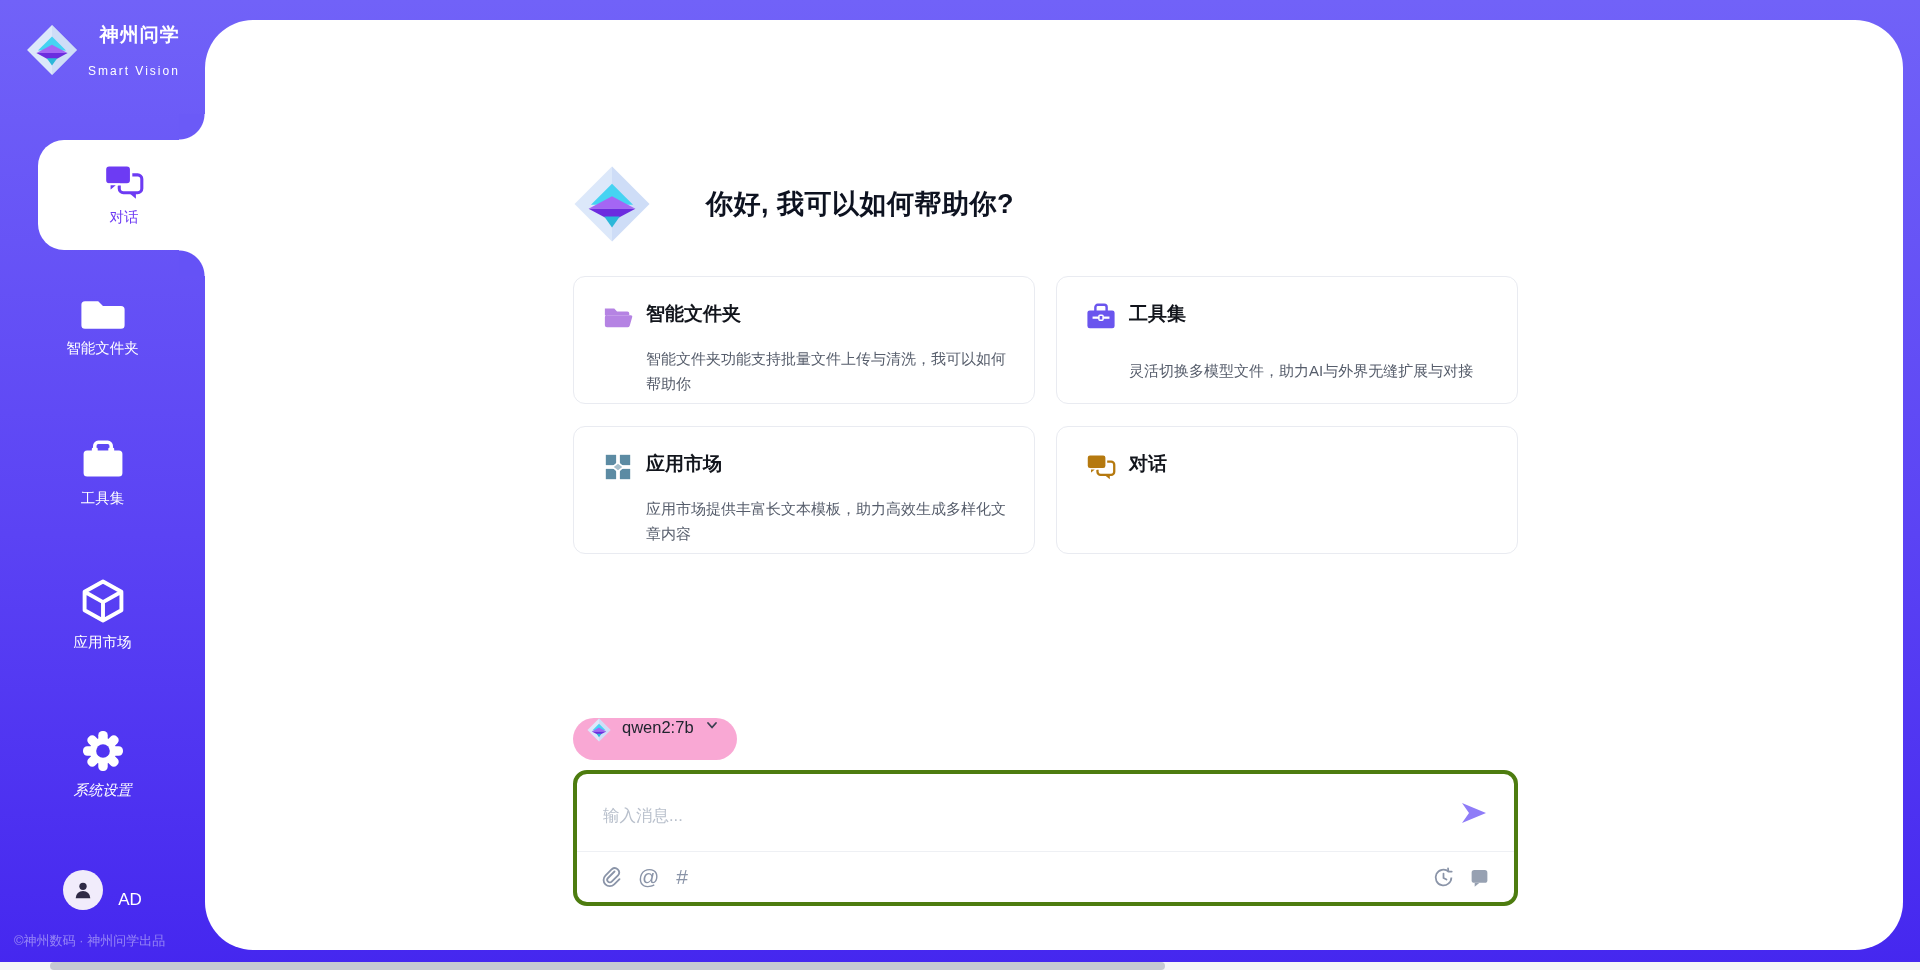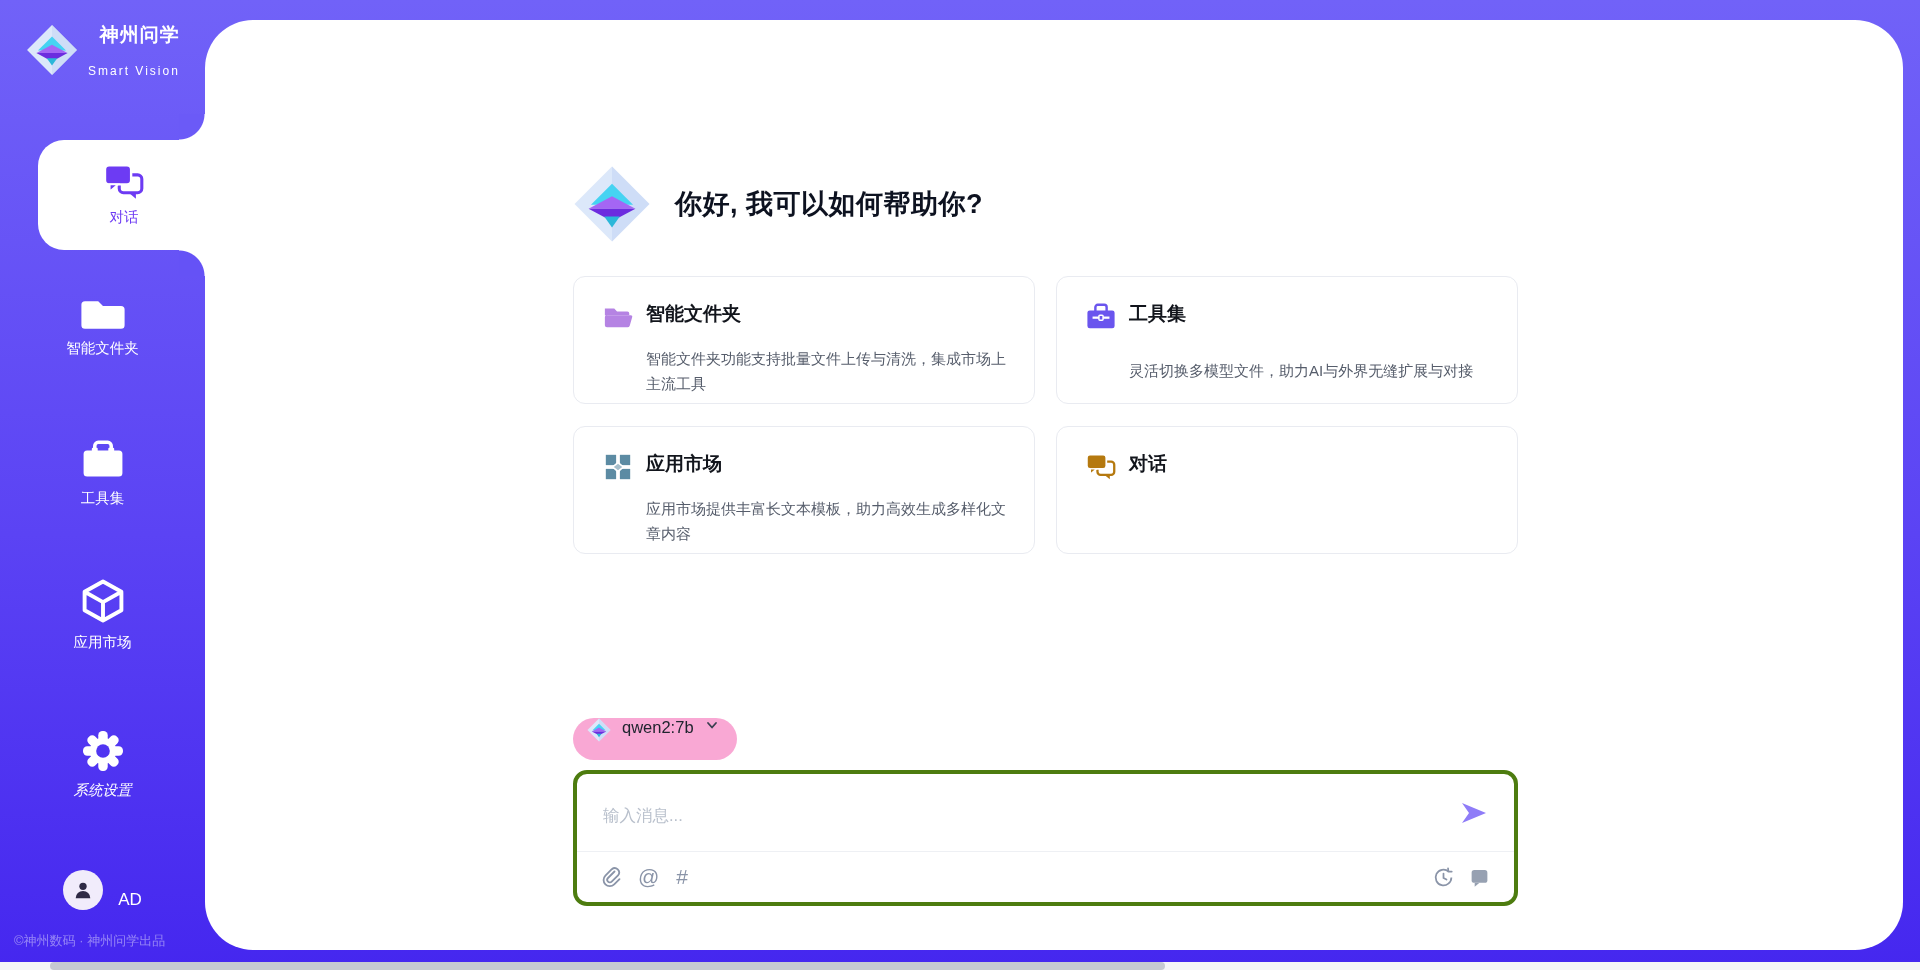--- a/index.html
+++ b/index.html
@@ -43,21 +43,21 @@
 
   .user-row { position:absolute; left:0; top:870px; width:205px; display:flex; align-items:flex-end; justify-content:center; gap:15px; }
   .avatar { width:40px; height:40px; border-radius:50%; background:#f1ecfb; display:flex; align-items:center; justify-content:center; }
   .user-name { color:#fff; font-size:17px; font-weight:500; }
   .sidebar-footer { position:absolute; left:14px; top:932px; font-size:13px; color:rgba(255,255,255,.42); }
 
   
   .content { position:absolute; left:368px; top:0; width:945px; height:100%; }
   .greeting { position:absolute; top:143px; left:0; display:flex; align-items:center; gap:24px; }
   .greeting-gem { width:78px; height:82px; }
-  .greeting-title { font-size:27px; font-weight:700; color:#0d1220; letter-spacing:.5px; }
+  .greeting-title { font-size:27px; font-weight:700; color:#0d1220; letter-spacing:.5px;margin-left:31px; }
 
   .cards { position:absolute; top:256px; left:0; width:945px; display:grid;
            grid-template-columns:462px 462px; grid-auto-rows:128px; column-gap:21px; row-gap:22px; }
   .card { background:#fff; border:1px solid #e9ebf1; border-radius:12px; padding:24px 28px 0 29px;
           display:grid; grid-template-columns:43px 1fr; cursor:pointer; }
   .card-icon { width:30px; height:30px; margin-top:1px; }
   .card-title { font-size:19px; font-weight:700; color:#12151c; align-self:start; }
   .card-desc { grid-column:2; font-size:15px; color:#565d6b; line-height:1.7; margin-top:7px; }
 
   .model-pill { position:absolute; top:698px; left:0; height:42px; padding:0 18px 0 14px;
@@ -111,21 +111,21 @@
     </div>
 
     <div class="cards">
 
       <div class="card">
         <svg class="card-icon" viewBox="0 0 32 30">
           <path d="M2 6 h10 l3 3 h11 a2 2 0 0 1 2 2 v2 H2 Z" fill="#b583e3"></path>
           <path d="M4.6 13 h24.8 a1.8 1.8 0 0 1 1.7 2.3 l-2.6 9 a2.4 2.4 0 0 1 -2.3 1.7 H4.2 a2.2 2.2 0 0 1 -2.2 -2.2 V15.2 A2.2 2.2 0 0 1 4.6 13 Z" fill="#b583e3"></path>
         </svg>
         <div class="card-title">智能文件夹</div>
-        <div class="card-desc">智能文件夹功能支持批量文件上传与清洗，集成市场上主流工具</div>
+        <div class="card-desc">智能文件夹功能支持批量文件上传与清洗，我可以如何帮助你</div>
       </div>
 
       <div class="card">
         <svg class="card-icon" viewBox="0 0 32 30">
           <rect x="10" y="2" width="12" height="9" rx="2.5" fill="none" stroke="#6a55ee" stroke-width="2.6"></rect>
           <rect x="1.5" y="8" width="29" height="19" rx="2.5" fill="#6a55ee"></rect>
           <rect x="7" y="14.5" width="18" height="2.4" fill="#ffffff"></rect>
           <rect x="13.8" y="13" width="4.4" height="5.4" rx="1" fill="#6a55ee" stroke="#ffffff" stroke-width="1.6"></rect>
         </svg>
         <div class="card-title">工具集</div>

